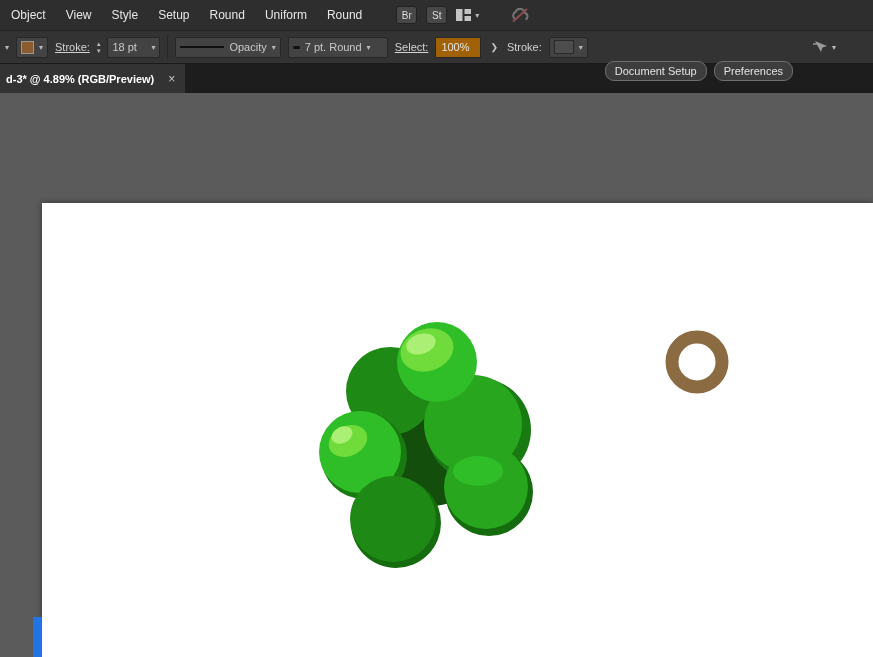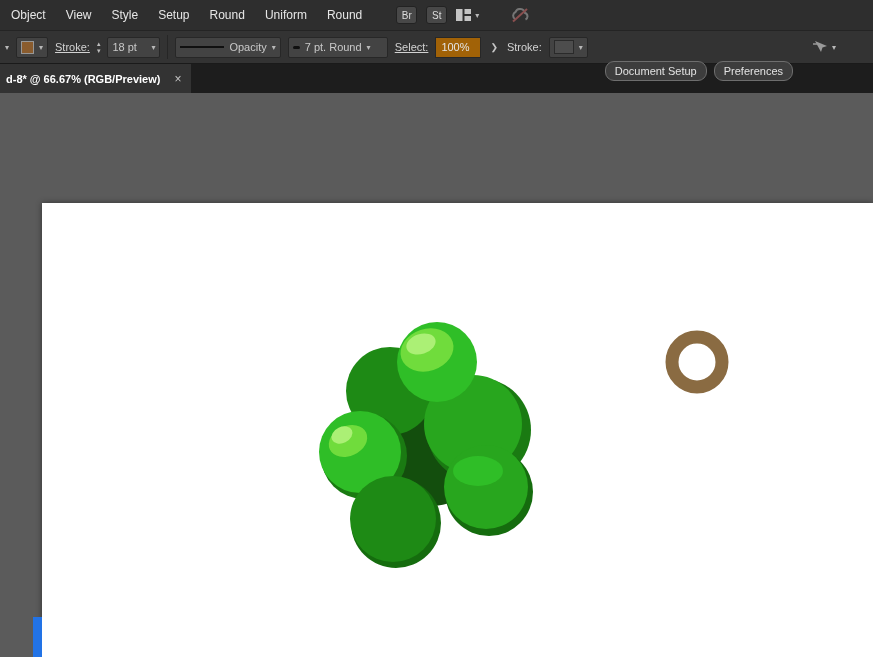--- a/index.html
+++ b/index.html
@@ -132,21 +132,21 @@
     <svg width="16" height="14" viewBox="0 0 16 14">
       <path d="M3 1 L9 12 L10.5 7.5 L15 6 Z" fill="#9a9a9a"></path>
       <line x1="1" y1="4" x2="6" y2="4" stroke="#9a9a9a" stroke-width="1.5"></line>
     </svg>
     <span class="chev">▾</span>
   </span>
 </div>
 
 <div class="tabbar">
   <div class="tab">
-    <span>d-8* @ 66.67% (RGB/Preview)</span>
+    <span>d-3* @ 4.89% (RGB/Preview)</span>
     <span class="tab-close">×</span>
   </div>
 </div>
 
 <div class="canvas" style="background: rgb(91, 91, 91);">
   <div class="artboard" style="background: rgb(255, 255, 255);">
     <svg viewBox="0 0 831 454" preserveAspectRatio="none">
       <g>
         <circle cx="388" cy="237" r="66" fill="#134e0d"></circle>
 

